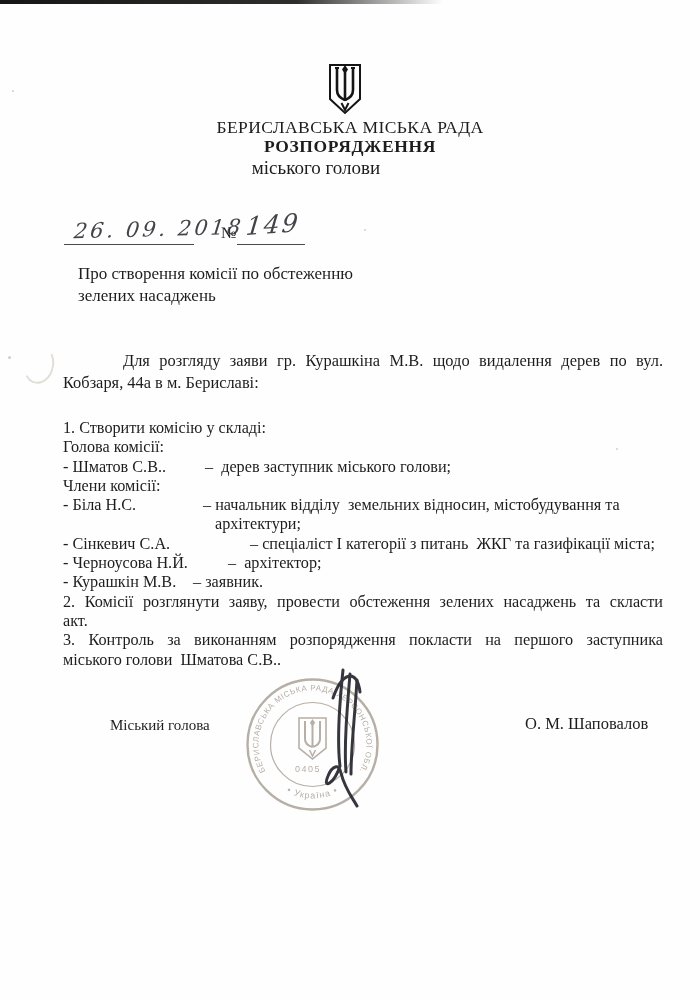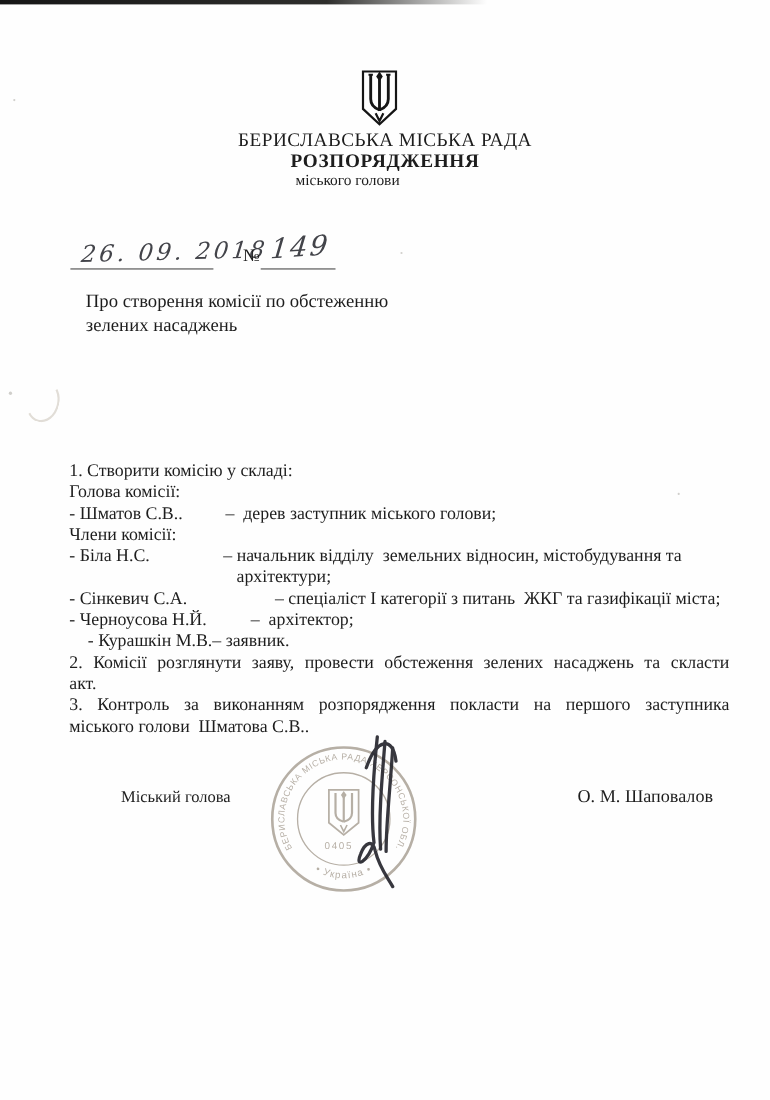--- a/index.html
+++ b/index.html
@@ -12,42 +12,42 @@
   .crease{position:absolute;left:24px;top:346px;width:26px;height:34px;border:2px solid #d8d3ca;
           border-radius:50%;border-top-color:transparent;border-left-color:transparent;
           transform:rotate(14deg);opacity:.75;}
   .speck{position:absolute;background:#9a968e;border-radius:50%;opacity:.45;}
   
   .emblem{position:absolute;left:328px;top:63px;}
   .org  {position:absolute;top:117px;left:0;width:700px;text-align:center;
          font-weight:normal;font-size:17.5px;letter-spacing:.4px;}
   .dtype{position:absolute;top:136px;left:0;width:700px;text-align:center;
          font-weight:bold;font-size:17.5px;letter-spacing:.6px;}
-  .dsub {position:absolute;top:157px;left:0;width:632px;text-align:center;font-size:14px;}
+  .dsub {position:absolute;top:157px;left:0;width:632px;text-align:center;font-size:19px;}
   
   .hand{font-style:italic;color:#43444a;font-family:"DejaVu Serif",serif;}
   .date{left:74px;top:217px;font-size:21px;letter-spacing:3px;
         transform:rotate(-1.5deg) skewX(-8deg);}
   .uline{position:absolute;border-top:1.7px solid #4a4a4a;height:0;}
   .dline{left:64px;top:244px;width:130px;}
   .numlbl{left:221px;top:224px;font-size:16px;}
   .num {left:246px;top:210px;font-size:25px;letter-spacing:2px;
         transform:rotate(-4deg) skewX(-10deg);}
   .nline{left:237px;top:244px;width:68px;}
   
   .subject{position:absolute;left:78px;top:263px;font-size:17px;line-height:22px;}
   .para1{position:absolute;left:63px;top:350px;width:600px;font-size:16.4px;line-height:21.5px;}
   .just{text-align:justify;text-align-last:justify;}
   .indent{text-indent:60px;}
   .list{position:absolute;left:63px;top:419px;width:600px;font-size:16.2px;line-height:19.3px;}
   .b{font-weight:normal;}
   .pre{white-space:pre-wrap;}
   .mrow{display:flex;}
   .mname{flex:0 0 auto;}
-  .w143{width:142px;} .w141{width:140px;} .w188{width:187px;} .w166{width:165px;} .w131{width:130px;text-align:right;}
+  .w143{width:142px;} .w141{width:140px;} .w188{width:187px;} .w166{width:165px;} .w131{width:130px;}
   .cont{padding-left:152px;}
   
   .sigtitle{left:78px;top:717px;font-size:15px;margin-left:32px;}
   .signame {left:525px;top:714px;font-size:16.5px;}
   .stamp{position:absolute;left:244px;top:676px;opacity:.8;}
   .sig{position:absolute;left:310px;top:662px;}
 </style>
 </head>
 <body>
 
@@ -80,20 +80,24 @@
   <div class="uline dline"></div>
   <span class="abs numlbl">№</span>
   <span class="abs hand num">149</span>
   <div class="uline nline"></div>
 
   <div class="subject">
     <div>Про створення комісії по обстеженню</div>
     <div>зелених насаджень</div>
   </div>
 
+  <div class="para1">
+    <div class="just indent">Для розгляду заяви гр. Курашкіна М.В. щодо видалення дерев по вул.</div>
+    <div>Кобзаря, 44а в м. Бериславі:</div>
+  </div>
 
   <div class="list">
     <div>1. Створити комісію у складі:</div>
     <div class="b">Голова комісії:</div>
     <div class="mrow">
       <span class="mname w143 pre">- Шматов С.В..</span>
       <span class="mrole pre">–  дерев заступник міського голови;</span>
     </div>
     <div class="b">Члени комісії:</div>
     <div class="mrow">

